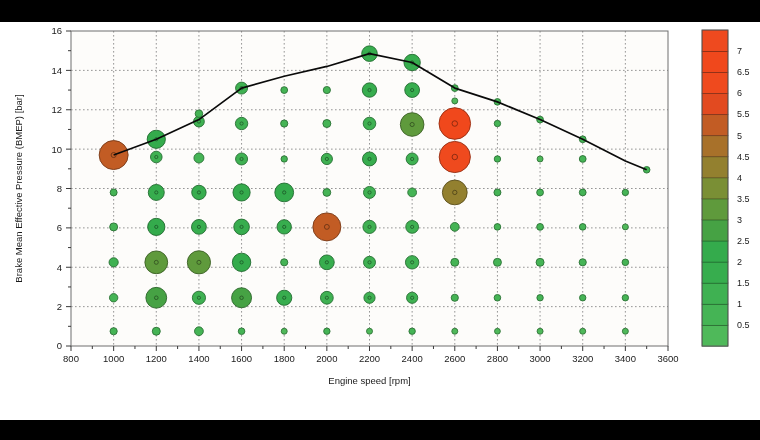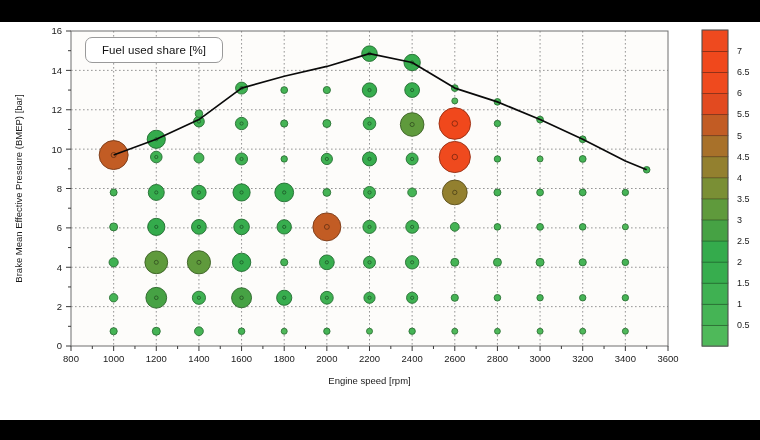--- a/index.html
+++ b/index.html
@@ -298,17 +298,14 @@
           <text x="737" y="201.73333333333332" text-anchor="start" class="axtxt cblbl">3.5</text>
           <text x="737" y="180.66666666666666" text-anchor="start" class="axtxt cblbl">4</text>
           <text x="737" y="159.6" text-anchor="start" class="axtxt cblbl">4.5</text>
           <text x="737" y="138.53333333333333" text-anchor="start" class="axtxt cblbl">5</text>
           <text x="737" y="117.46666666666668" text-anchor="start" class="axtxt cblbl">5.5</text>
           <text x="737" y="96.39999999999999" text-anchor="start" class="axtxt cblbl">6</text>
           <text x="737" y="75.33333333333333" text-anchor="start" class="axtxt cblbl">6.5</text>
           <text x="737" y="54.266666666666666" text-anchor="start" class="axtxt cblbl">7</text>
         </g>
       </svg>
-    <div class="legend-box" id="legendbox" style="left: 85px; top: 37px; width: 136px; height: 24px;">
-      <span>Fuel used share [%]</span>
-    </div>
   </div>
 </div>
 
 </body></html>

